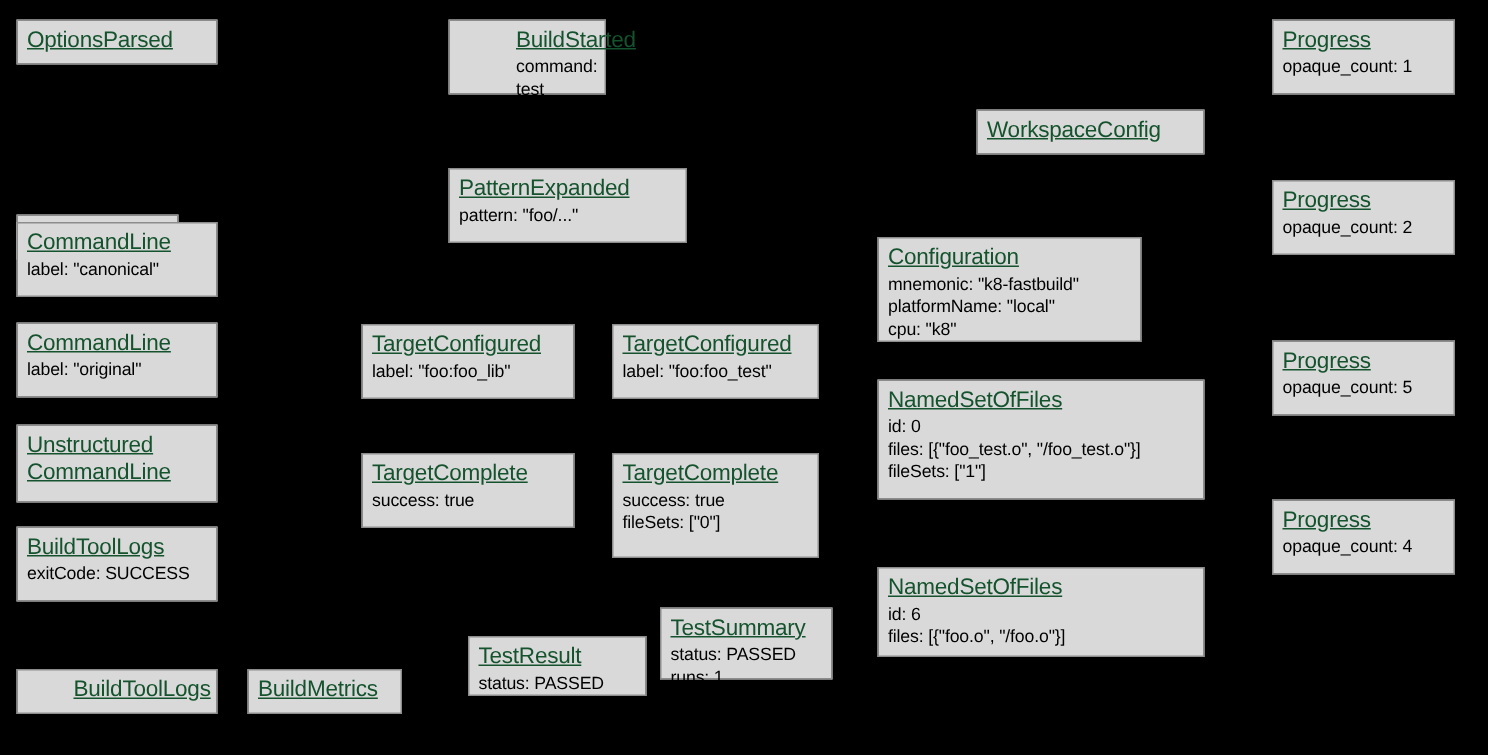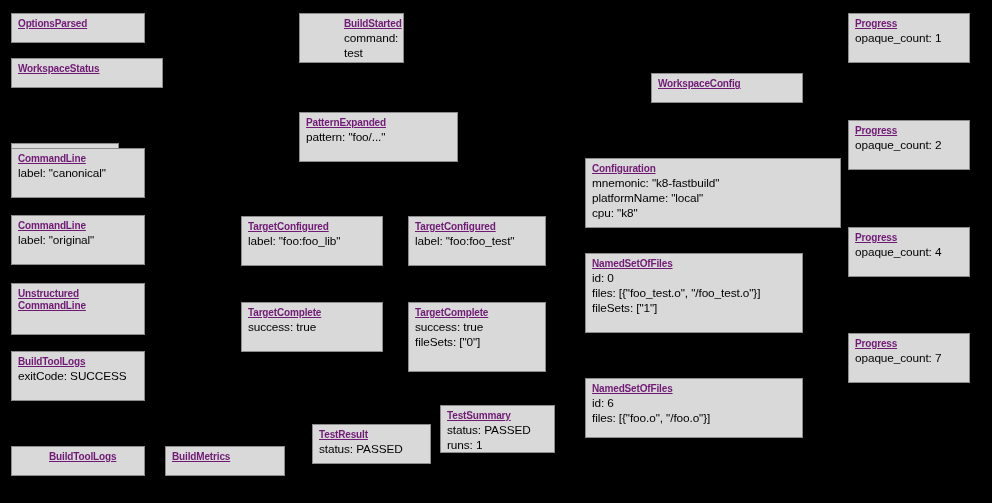--- a/index.html
+++ b/index.html
@@ -22,23 +22,23 @@
     border: 1px solid #8c8c8c;
     box-sizing: border-box;
     padding: 4px 5px 4px 6px;
     display: flex;
     flex-direction: column;
     align-items: flex-start;
     justify-content: flex-start;
     line-height: 1.0;
   }
   .node-title {
-    font-size: 10px;
-    font-weight: bold;
-    color: #701a75;
+    font-size: 15px;
+    font-weight: normal;
+    color: #14532d;
     text-decoration: underline;
     letter-spacing: -0.15px;
     line-height: 1.18;
     white-space: pre-line;
     margin-bottom: 1px;
   }
   .node-fields {
     font-size: 11.8px;
     font-weight: normal;
     color: #000000;
@@ -47,23 +47,20 @@
     white-space: pre-line;
   }
   .node-fields:empty { display: none; }
 </style>
 </head>
 <body>
 
 <div id="canvas" style="width: 992px; height: 503px; background: rgb(0, 0, 0);">
     <div class="node" style="left: 11px; top: 13px; width: 134px; height: 30px; background: rgb(217, 217, 217); border-color: rgb(140, 140, 140); color: rgb(0, 0, 0);">
       <div class="node-title">OptionsParsed</div>
-    </div>
-    <div class="node" style="left: 11px; top: 58px; width: 152px; height: 30px; background: rgb(217, 217, 217); border-color: rgb(140, 140, 140); color: rgb(0, 0, 0);">
-      <div class="node-title">WorkspaceStatus</div>
     </div>
     <div class="node" style="left: 299px; top: 13px; width: 105px; height: 50px; background: rgb(217, 217, 217); border-color: rgb(140, 140, 140); color: rgb(0, 0, 0); padding-left: 44px;">
       <div class="node-title">BuildStarted</div>
       <div class="node-fields">command: test</div>
     </div>
     <div class="node" style="left: 848px; top: 13px; width: 122px; height: 50px; background: rgb(217, 217, 217); border-color: rgb(140, 140, 140); color: rgb(0, 0, 0);">
       <div class="node-title">Progress</div>
       <div class="node-fields">opaque_count: 1</div>
     </div>
     <div class="node" style="left: 11px; top: 103px; width: 108px; height: 30px; background: rgb(217, 217, 217); border-color: rgb(140, 140, 140); color: rgb(0, 0, 0); margin-top: 40px;">
@@ -77,41 +74,41 @@
       <div class="node-fields">pattern: "foo/..."</div>
     </div>
     <div class="node" style="left: 848px; top: 120px; width: 122px; height: 50px; background: rgb(217, 217, 217); border-color: rgb(140, 140, 140); color: rgb(0, 0, 0);">
       <div class="node-title">Progress</div>
       <div class="node-fields">opaque_count: 2</div>
     </div>
     <div class="node" style="left: 11px; top: 148px; width: 134px; height: 50px; background: rgb(217, 217, 217); border-color: rgb(140, 140, 140); color: rgb(0, 0, 0);">
       <div class="node-title">CommandLine</div>
       <div class="node-fields">label: "canonical"</div>
     </div>
-    <div class="node" style="left: 585px; top: 158px; width: 256px; height: 70px; background: rgb(217, 217, 217); border-color: rgb(140, 140, 140); color: rgb(0, 0, 0);">
+    <div class="node" style="left: 585px; top: 158px; width: 176px; height: 70px; background: rgb(217, 217, 217); border-color: rgb(140, 140, 140); color: rgb(0, 0, 0);">
       <div class="node-title">Configuration</div>
       <div class="node-fields">mnemonic: "k8-fastbuild"
 platformName: "local"
 cpu: "k8"</div>
     </div>
     <div class="node" style="left: 11px; top: 215px; width: 134px; height: 50px; background: rgb(217, 217, 217); border-color: rgb(140, 140, 140); color: rgb(0, 0, 0);">
       <div class="node-title">CommandLine</div>
       <div class="node-fields">label: "original"</div>
     </div>
     <div class="node" style="left: 241px; top: 216px; width: 142px; height: 50px; background: rgb(217, 217, 217); border-color: rgb(140, 140, 140); color: rgb(0, 0, 0);">
       <div class="node-title">TargetConfigured</div>
       <div class="node-fields">label: "foo:foo_lib"</div>
     </div>
     <div class="node" style="left: 408px; top: 216px; width: 138px; height: 50px; background: rgb(217, 217, 217); border-color: rgb(140, 140, 140); color: rgb(0, 0, 0);">
       <div class="node-title">TargetConfigured</div>
       <div class="node-fields">label: "foo:foo_test"</div>
     </div>
     <div class="node" style="left: 848px; top: 227px; width: 122px; height: 50px; background: rgb(217, 217, 217); border-color: rgb(140, 140, 140); color: rgb(0, 0, 0);">
       <div class="node-title">Progress</div>
-      <div class="node-fields">opaque_count: 4</div>
+      <div class="node-fields">opaque_count: 5</div>
     </div>
     <div class="node" style="left: 585px; top: 253px; width: 218px; height: 80px; background: rgb(217, 217, 217); border-color: rgb(140, 140, 140); color: rgb(0, 0, 0);">
       <div class="node-title">NamedSetOfFiles</div>
       <div class="node-fields">id: 0
 files: [{"foo_test.o", "/foo_test.o"}]
 fileSets: ["1"]</div>
     </div>
     <div class="node" style="left: 11px; top: 283px; width: 134px; height: 52px; background: rgb(217, 217, 217); border-color: rgb(140, 140, 140); color: rgb(0, 0, 0);">
       <div class="node-title">Unstructured
 CommandLine</div>
@@ -120,21 +117,21 @@
       <div class="node-title">TargetComplete</div>
       <div class="node-fields">success: true</div>
     </div>
     <div class="node" style="left: 408px; top: 302px; width: 138px; height: 70px; background: rgb(217, 217, 217); border-color: rgb(140, 140, 140); color: rgb(0, 0, 0);">
       <div class="node-title">TargetComplete</div>
       <div class="node-fields">success: true
 fileSets: ["0"]</div>
     </div>
     <div class="node" style="left: 848px; top: 333px; width: 122px; height: 50px; background: rgb(217, 217, 217); border-color: rgb(140, 140, 140); color: rgb(0, 0, 0);">
       <div class="node-title">Progress</div>
-      <div class="node-fields">opaque_count: 7</div>
+      <div class="node-fields">opaque_count: 4</div>
     </div>
     <div class="node" style="left: 11px; top: 351px; width: 134px; height: 50px; background: rgb(217, 217, 217); border-color: rgb(140, 140, 140); color: rgb(0, 0, 0);">
       <div class="node-title">BuildToolLogs</div>
       <div class="node-fields">exitCode: SUCCESS</div>
     </div>
     <div class="node" style="left: 585px; top: 378px; width: 218px; height: 60px; background: rgb(217, 217, 217); border-color: rgb(140, 140, 140); color: rgb(0, 0, 0);">
       <div class="node-title">NamedSetOfFiles</div>
       <div class="node-fields">id: 6
 files: [{"foo.o", "/foo.o"}]</div>
     </div>
@@ -143,16 +140,16 @@
       <div class="node-fields">status: PASSED
 runs: 1</div>
     </div>
     <div class="node" style="left: 312px; top: 424px; width: 119px; height: 40px; background: rgb(217, 217, 217); border-color: rgb(140, 140, 140); color: rgb(0, 0, 0);">
       <div class="node-title">TestResult</div>
       <div class="node-fields">status: PASSED</div>
     </div>
     <div class="node" style="left: 11px; top: 446px; width: 134px; height: 30px; background: rgb(217, 217, 217); border-color: rgb(140, 140, 140); color: rgb(0, 0, 0); padding-left: 37px;">
       <div class="node-title">BuildToolLogs</div>
     </div>
-    <div class="node" style="left: 165px; top: 446px; width: 120px; height: 30px; background: rgb(217, 217, 217); border-color: rgb(140, 140, 140); color: rgb(0, 0, 0); text-align: right;">
+    <div class="node" style="left: 165px; top: 446px; width: 103px; height: 30px; background: rgb(217, 217, 217); border-color: rgb(140, 140, 140); color: rgb(0, 0, 0); text-align: right;">
       <div class="node-title">BuildMetrics</div>
     </div>
   </div>
 
 </body></html>

